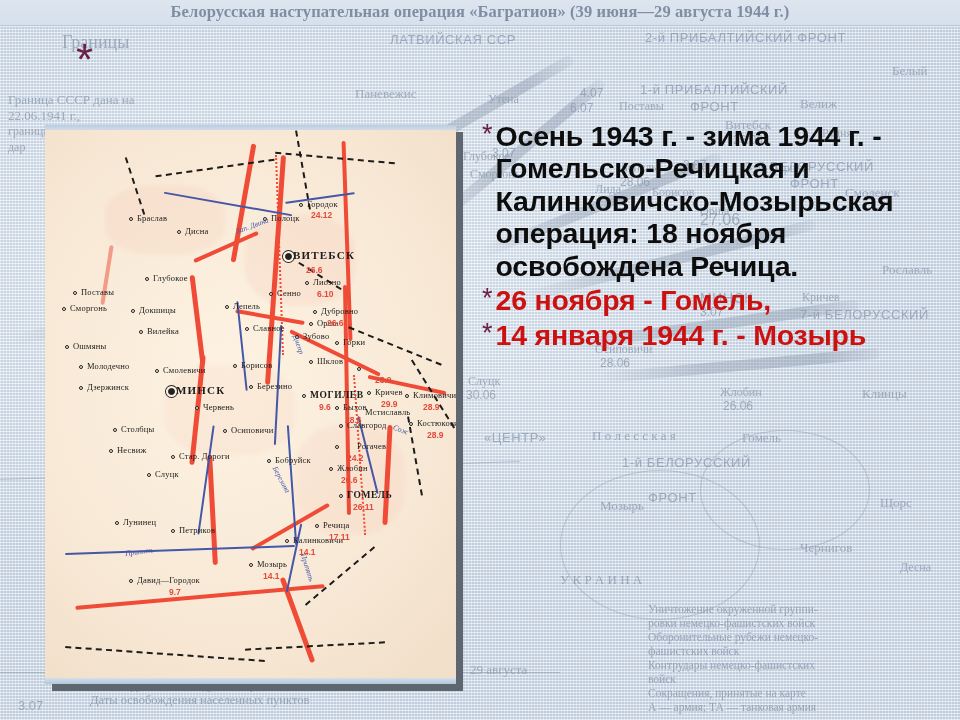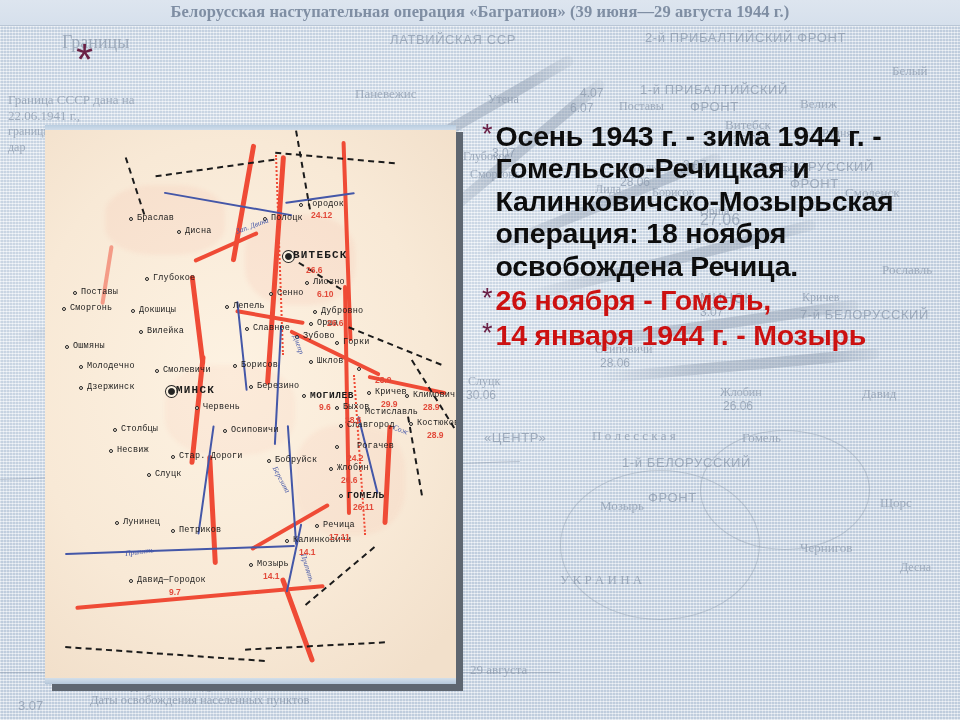--- a/index.html
+++ b/index.html
@@ -149,21 +149,21 @@
     background: linear-gradient(180deg,#b9cde0 0%, #cfdcea 100%);
   }
   #inset-map .scan-bottom {
     position: absolute; left: 0; bottom: 0; width: 100%; height: 6px;
     background: linear-gradient(0deg,#b5c7da 0%, #d3dfea 100%);
   }
 
   
   .mtxt {
     position: absolute;
-    font-family: Liberation Mono, monospace;
+    font-family: Liberation Serif, serif;
     color: #1b1b1b;
     white-space: pre;
     font-size: 8.5px;
     letter-spacing: 0.2px;
   }
   .mtxt.big  { font-size: 11px; font-weight: bold; letter-spacing: 1.2px; }
   .mtxt.mid  { font-size: 9.5px; font-weight: bold; letter-spacing: 0.6px; }
   .mdate {
     position: absolute;
     font-family: "Liberation Sans", sans-serif;
@@ -297,37 +297,45 @@
       <div class="bgtxt sans caps" style="left: 700px; top: 290px; font-size: 14px;">МИНСК</div>
       <div class="bgtxt sans" style="left: 700px; top: 305px; font-size: 12px;">3.07</div>
       <div class="bgtxt" style="left: 802px; top: 290px; font-size: 12px;">Кричев</div>
       <div class="bgtxt sans caps" style="left: 800px; top: 307px; font-size: 13px;">7-й БЕЛОРУССКИЙ</div>
       <div class="bgtxt" style="left: 595px; top: 342px; font-size: 12px;">Осиповичи</div>
       <div class="bgtxt sans" style="left: 600px; top: 356px; font-size: 12px;">28.06</div>
       <div class="bgtxt" style="left: 468px; top: 374px; font-size: 12px;">Слуцк</div>
       <div class="bgtxt sans" style="left: 466px; top: 388px; font-size: 12px;">30.06</div>
       <div class="bgtxt" style="left: 720px; top: 385px; font-size: 12px;">Жлобин</div>
       <div class="bgtxt sans" style="left: 723px; top: 399px; font-size: 12px;">26.06</div>
-      <div class="bgtxt" style="left: 862px; top: 386px; font-size: 13px;">Давид</div>
+      <div class="bgtxt" style="left: 862px; top: 386px; font-size: 13px;">Клинцы</div>
       <div class="bgtxt sans caps" style="left: 484px; top: 430px; font-size: 13px;">«ЦЕНТР»</div>
       <div class="bgtxt" style="left: 592px; top: 428px; font-size: 13px;">П о л е с с к а я</div>
       <div class="bgtxt" style="left: 742px; top: 430px; font-size: 13px;">Гомель</div>
       <div class="bgtxt sans caps" style="left: 622px; top: 455px; font-size: 13px;">1-й БЕЛОРУССКИЙ</div>
       <div class="bgtxt sans caps" style="left: 648px; top: 490px; font-size: 13px;">ФРОНТ</div>
       <div class="bgtxt" style="left: 600px; top: 498px; font-size: 13px;">Мозырь</div>
       <div class="bgtxt" style="left: 880px; top: 495px; font-size: 13px;">Щорс</div>
       <div class="bgtxt" style="left: 800px; top: 540px; font-size: 13px;">Чернигов</div>
       <div class="bgtxt" style="left: 900px; top: 560px; font-size: 12px;">Десна</div>
       <div class="bgtxt" style="left: 560px; top: 572px; font-size: 13px;">У К Р А И Н А</div>
       <div class="bgtxt" style="left: 470px; top: 662px; font-size: 13px;">29 августа</div>
       <div class="bgtxt sans" style="left: 18px; top: 698px; font-size: 13px;">3.07</div>
     </div>
 
   <div class="legend-block" style="left:90px; top:678px; width:430px;">Линия фронта к исходу 29 августа
 Даты освобождения населенных пунктов</div>
+  <div class="legend-block" style="left:648px; top:602px; width:310px; font-size:11.5px;">Уничтожение окруженной группи-
+ровки немецко-фашистских войск
+Оборонительные рубежи немецко-
+фашистских войск
+Контрудары немецко-фашистских
+войск
+Сокращения, принятые на карте
+А — армия; ТА — танковая армия</div>
 
   <div id="inset-map">
     <div class="paper"></div>
     <div class="scan-top"></div>
     <div class="scan-bottom"></div>
 
     <div>
       <div class="pinkwash" style="left:60px;  top:60px;  width:120px; height:70px; opacity:.25;"></div>
       <div class="pinkwash" style="left:200px; top:90px;  width:110px; height:90px; opacity:.28;"></div>
       <div class="pinkwash" style="left:120px; top:240px; width:130px; height:90px; opacity:.20;"></div>

